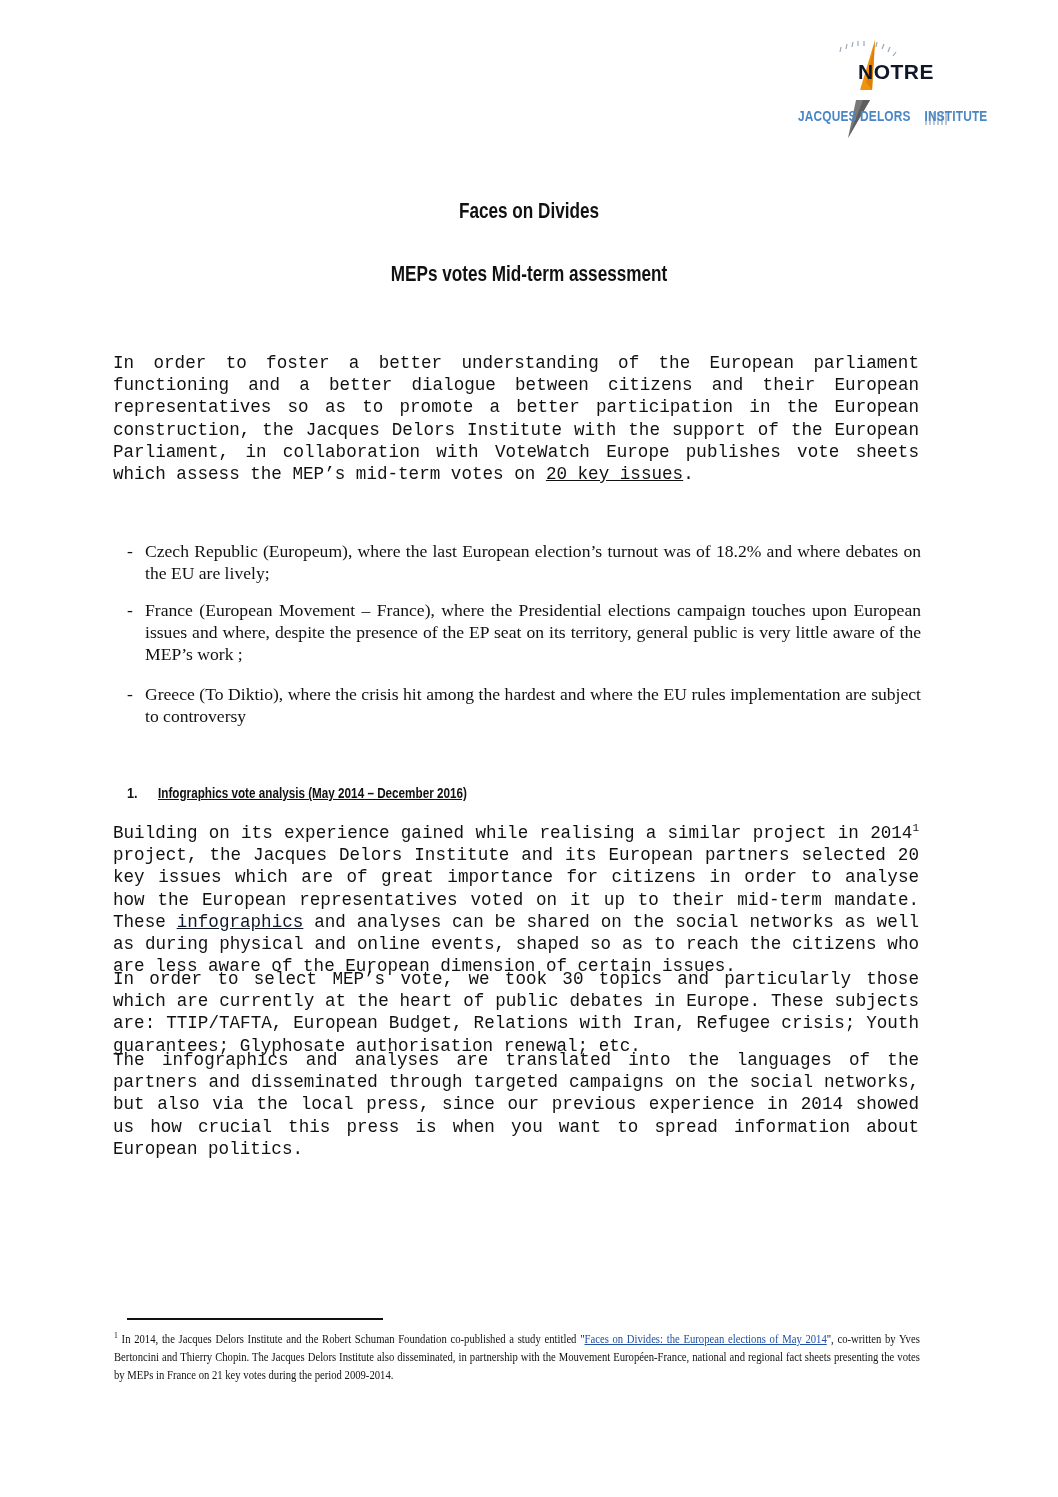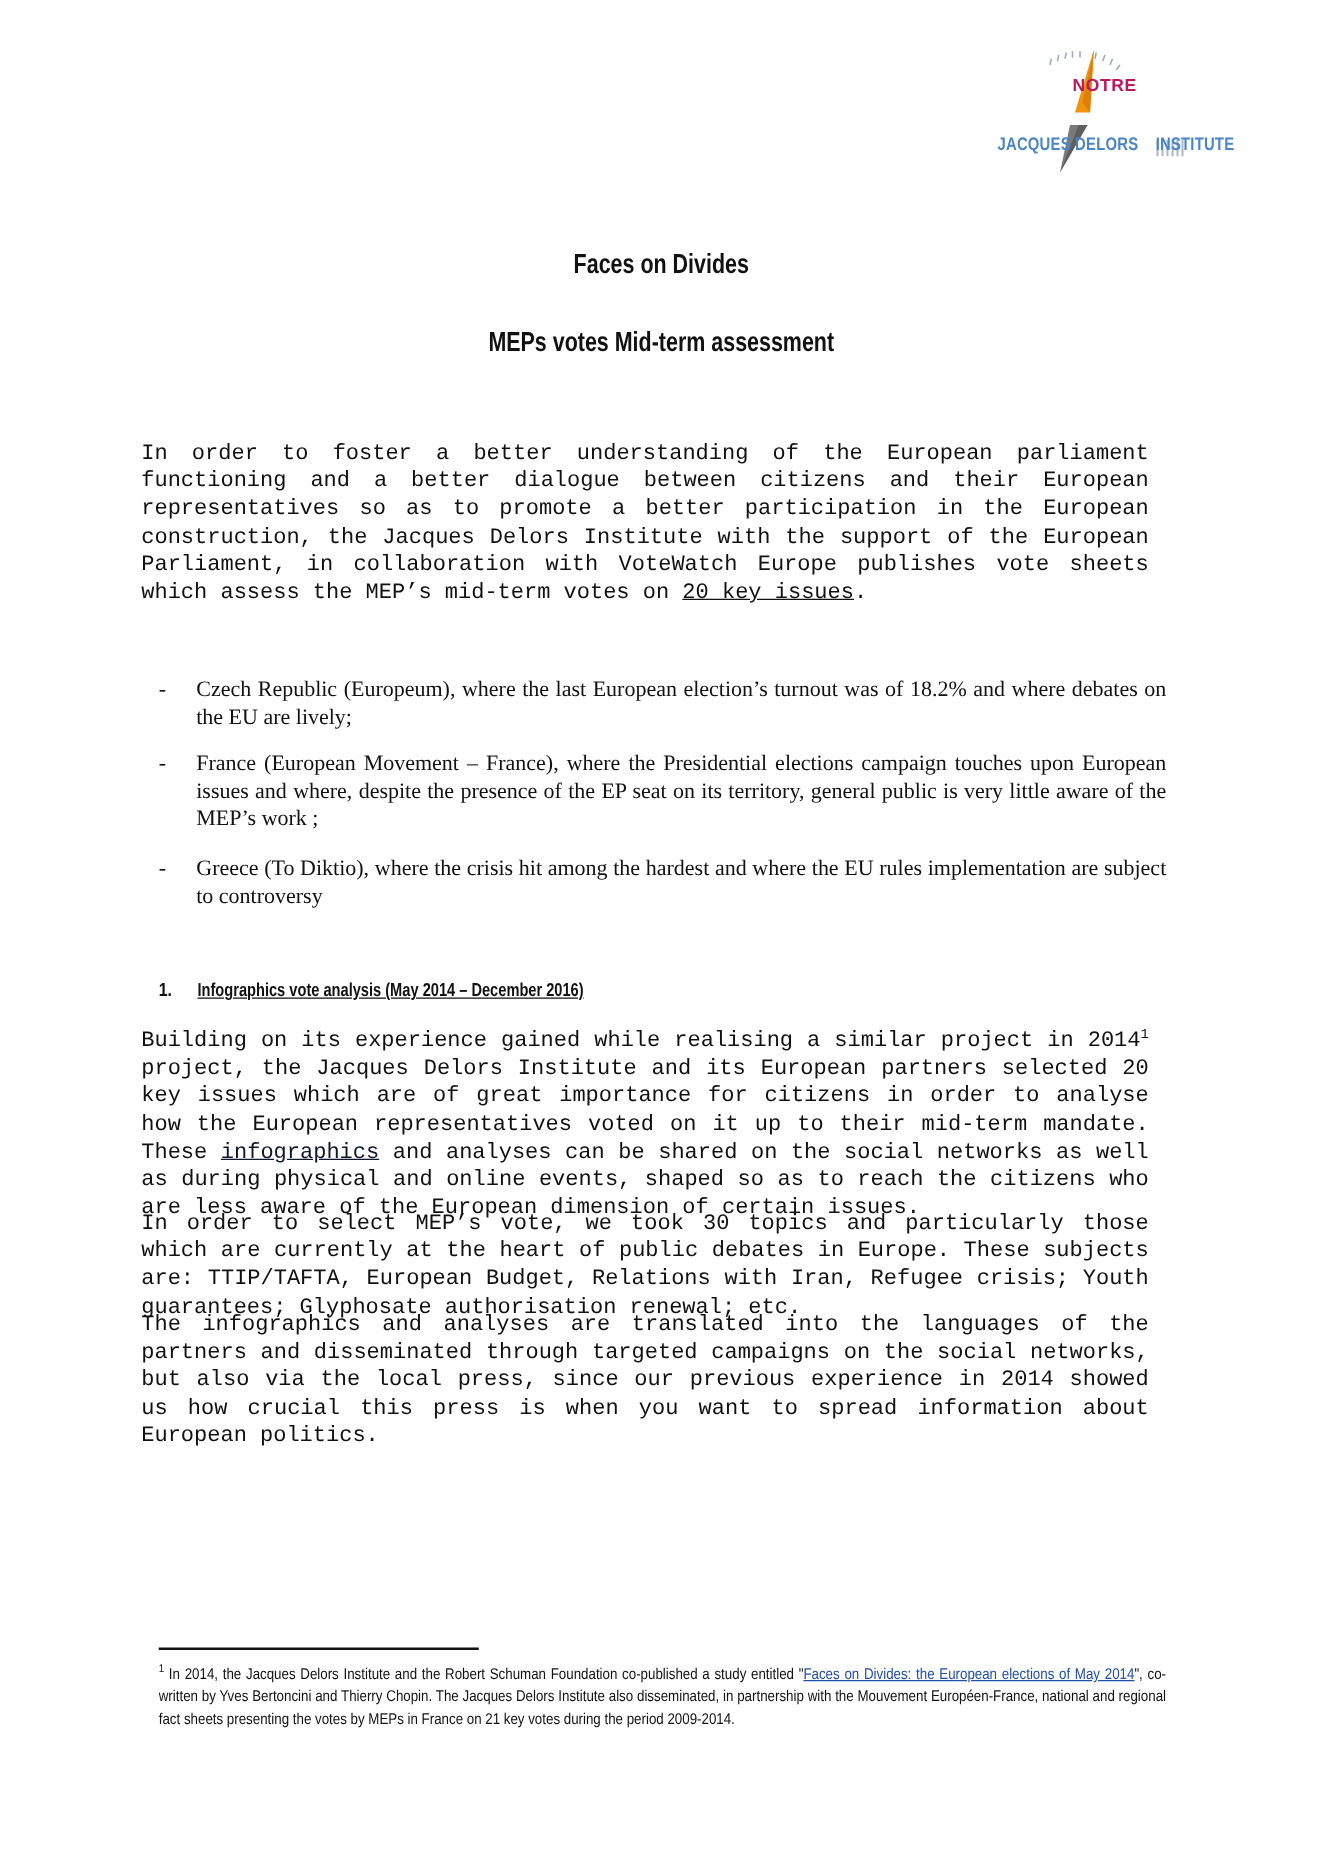--- a/index.html
+++ b/index.html
@@ -1,56 +1,56 @@
 <!DOCTYPE html>
 <html><head>
   <meta charset="utf-8">
   <style>
     html, body { margin: 0; padding: 0; background: #ffffff; }
     body { width: 1058px; height: 1497px; position: relative; overflow: hidden; color: #111; }
     .page { position: absolute; left: 0; top: 0; width: 1058px; height: 1497px; background: #fff; }
 
     
     .logo { position: absolute; left: 808px; top: 30px; width: 140px; height: 110px; }
-    .logo-notre { position: absolute; left: 50px; top: 30px; font-family: "Liberation Sans", sans-serif; font-weight: bold; font-size: 14px; color: #be185d; letter-spacing: 0.5px; }
+    .logo-notre { position: absolute; left: 50px; top: 30px; font-family: "Liberation Sans", sans-serif; font-weight: bold; font-size: 21px; color: #0f172a; letter-spacing: 0.5px; }
     .logo-europe { position: absolute; left: 30px; top: 44px; font-family: "Liberation Sans", sans-serif; font-weight: bold; font-size: 27px; color: #4a86c5; letter-spacing: 1px; }
     .logo-europe .dot { display: inline-block; width: 11px; height: 11px; border-radius: 50%; background: #4a86c5; margin: 0 4px 4px 4px; vertical-align: middle; }
     .logo-institute { position: absolute; left: -10px; top: 78px; font-family: "Liberation Sans", sans-serif; font-weight: bold; font-size: 14.5px; color: #4a86c5; white-space: nowrap; transform: scaleX(0.82); transform-origin: left; letter-spacing: 0.2px; }
     .logo-svg { position: absolute; left: 0; top: 0; }
 
     
     .title { position: absolute; left: 0; width: 1058px; text-align: center; font-family: "Liberation Sans", sans-serif; font-weight: bold; font-size: 22px; color: #111; transform: scaleX(0.78); transform-origin: center; }
     .title1 { top: 198px; }
     .title2 { top: 261px; }
 
     
     .para { position: absolute; left: 113px; width: 806px; font-family: Liberation Mono, monospace; font-size: 17.6px; line-height: 22.2px; text-align: justify; color: #111; }
     .para a, .link { color: #0f172a; text-decoration: underline; }
     .u { text-decoration: underline; }
     .p1 { top: 352px; }
     .p2 { top: 479px; }
     .bullet { position: absolute; left: 127px; width: 806px; font-family: "Liberation Serif", serif; font-size: 17.6px; line-height: 22.2px; color: #111; }
     .bullet .dash { position: absolute; left: 0; top: 0; }
-    .bullet .btxt { position: absolute; left: 30px; width: 776px; text-align: justify; }
+    .bullet .btxt { position: absolute; left: 18px; width: 776px; text-align: justify; }
     .b1 { top: 540px; }
     .b2 { top: 599px; }
     .b3 { top: 683px; }
 
     .section-heading { position: absolute; left: 127px; top: 784px; font-family: "Liberation Sans", sans-serif; font-weight: bold; font-size: 15px; color: #111; }
     .section-heading .num { position: absolute; left: 0; top: 0; transform: scaleX(0.85); transform-origin: left; }
     .section-heading .txt { position: absolute; left: 31px; top: 0; white-space: nowrap; text-decoration: underline; transform: scaleX(0.78); transform-origin: left; }
 
     .p3 { top: 822px; }
     .p4 { top: 968px; }
     .p5 { top: 1049px; }
     sup { font-size: 11px; line-height: 0; vertical-align: super; }
 
     
     .fn-rule { position: absolute; left: 127px; top: 1318px; width: 256px; height: 1.5px; background: #111; }
-    .footnote { position: absolute; left: 127px; top: 1330px; width: 806px; font-family: Liberation Sans, sans-serif; font-size: 12.4px; line-height: 18px; color: #111; text-align: justify; }
+    .footnote { position: absolute; left: 114px; top: 1330px; width: 806px; font-family: Liberation Serif, serif; font-size: 12.4px; line-height: 18px; color: #111; text-align: justify; }
     .footnote .fn-inner { display: block; transform: scaleX(0.86); transform-origin: left; width: 937px; }
     .footnote sup { font-size: 9px; }
     .footnote .link { color: #1f4fa8; }
   </style>
 </head>
 <body>
 
 <div class="page">
 
   <div class="logo">

